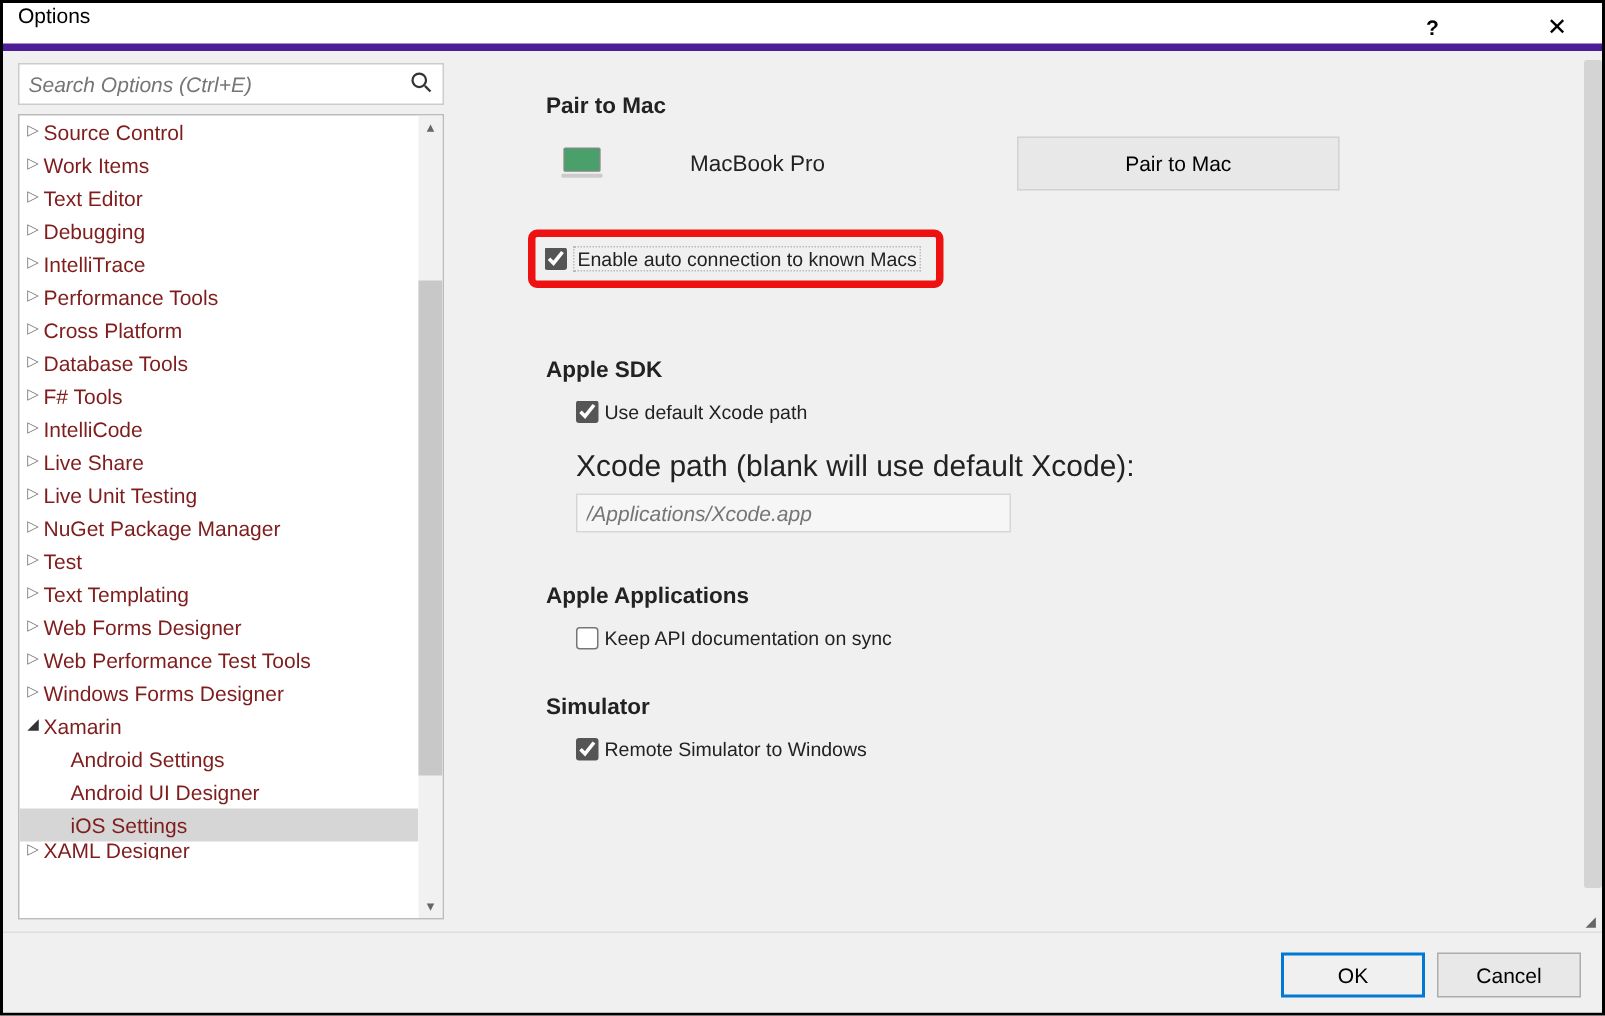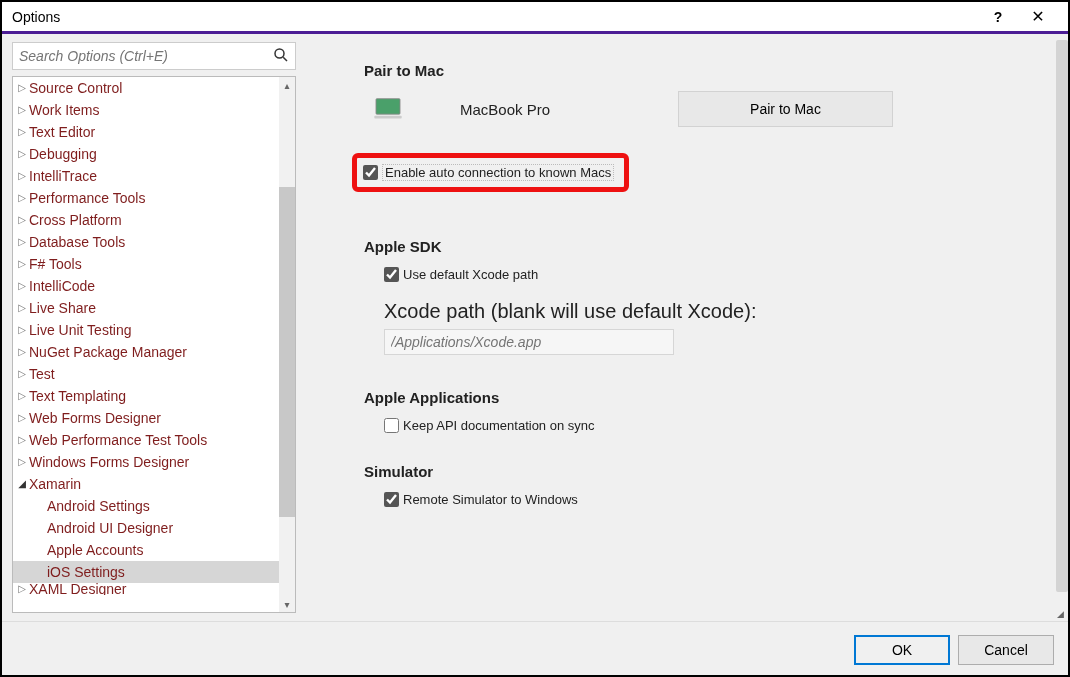--- a/index.html
+++ b/index.html
@@ -1,18 +1,18 @@
 <!DOCTYPE html>
 <html><head>
 <meta charset="utf-8">
 <style>
 * { box-sizing: border-box; margin: 0; padding: 0; font-family: "Segoe UI", Tahoma, sans-serif; font-size: 13px; }
 body { width: 1070px; height: 677px; background: #fff; border: 2px solid #000; position: relative; overflow: hidden; }
 
-.titlebar { height: 32px; display: flex; align-items: center; padding: 0 10px; border-bottom: 3px solid #4c1d95; }
+.titlebar { height: 32px; display: flex; align-items: flex-start; padding: 0 10px; border-bottom: 5px solid #4c1d95; gap: 43px; }
 .titlebar .title { flex: 1; font-size: 14px; }
 .titlebar .tb-btn { width: 40px; height: 32px; display: flex; align-items: center; justify-content: center; font-size: 14px; cursor: pointer; }
 .titlebar .tb-btn.help { font-weight: bold; }
 .titlebar .tb-btn.close { font-size: 16px; }
 
 .content { height: 588px; display: flex; background: #f0f0f0; border-bottom: 1px solid #ddd; }
 
 .left-col { width: 302px; padding: 8px 8px 8px 10px; display: flex; flex-direction: column; }
 .search-wrap { position: relative; }
 .search-input { width: 100%; height: 28px; border: 1px solid #ccc; background: #fff; padding: 2px 28px 2px 6px; font-size: 14px; font-style: italic; color: #666; }
@@ -156,24 +156,20 @@
             <span class="lbl">Xamarin</span>
           </div>
           <div class="tree-item child">
             <span class="glyph"></span>
             <span class="lbl">Android Settings</span>
           </div>
           <div class="tree-item child">
             <span class="glyph"></span>
             <span class="lbl">Android UI Designer</span>
           </div>
-          <div class="tree-item child">
-            <span class="glyph"></span>
-            <span class="lbl">Apple Accounts</span>
-          </div>
           <div class="tree-item child selected">
             <span class="glyph"></span>
             <span class="lbl">iOS Settings</span>
           </div>
           <div class="tree-item" style="height: 12px; overflow: hidden; color: rgb(136, 136, 136);">
             <span class="glyph">▷</span>
             <span class="lbl">XAML Designer</span>
           </div>
         </div>
       <div class="tree-scrollbar">

